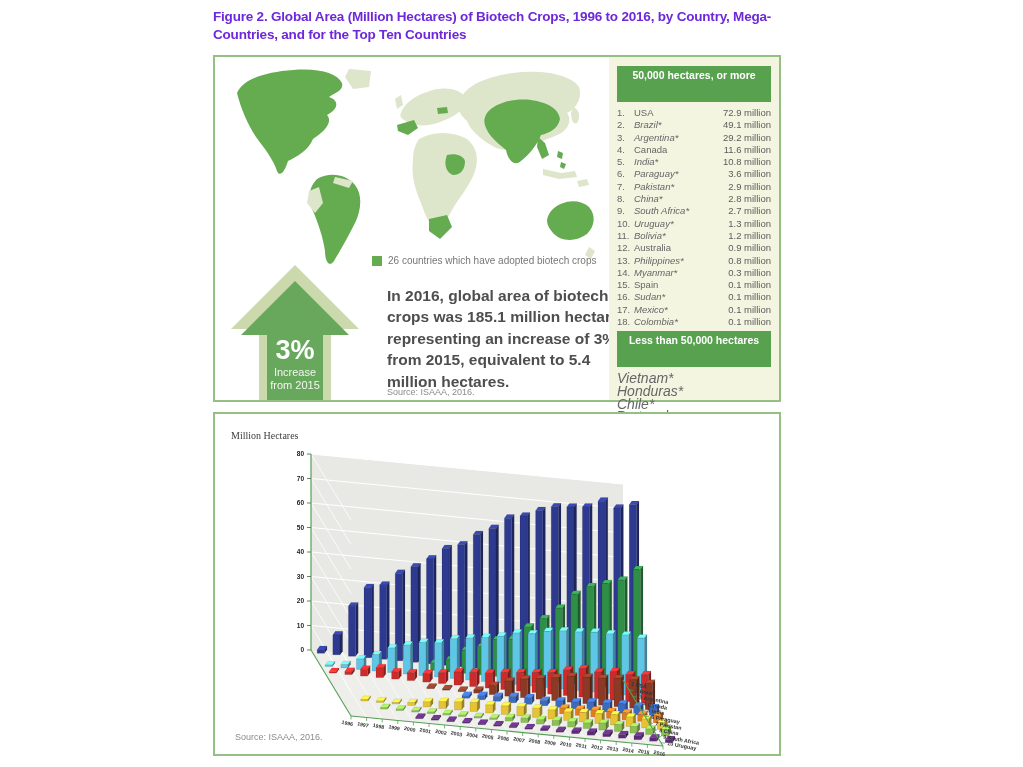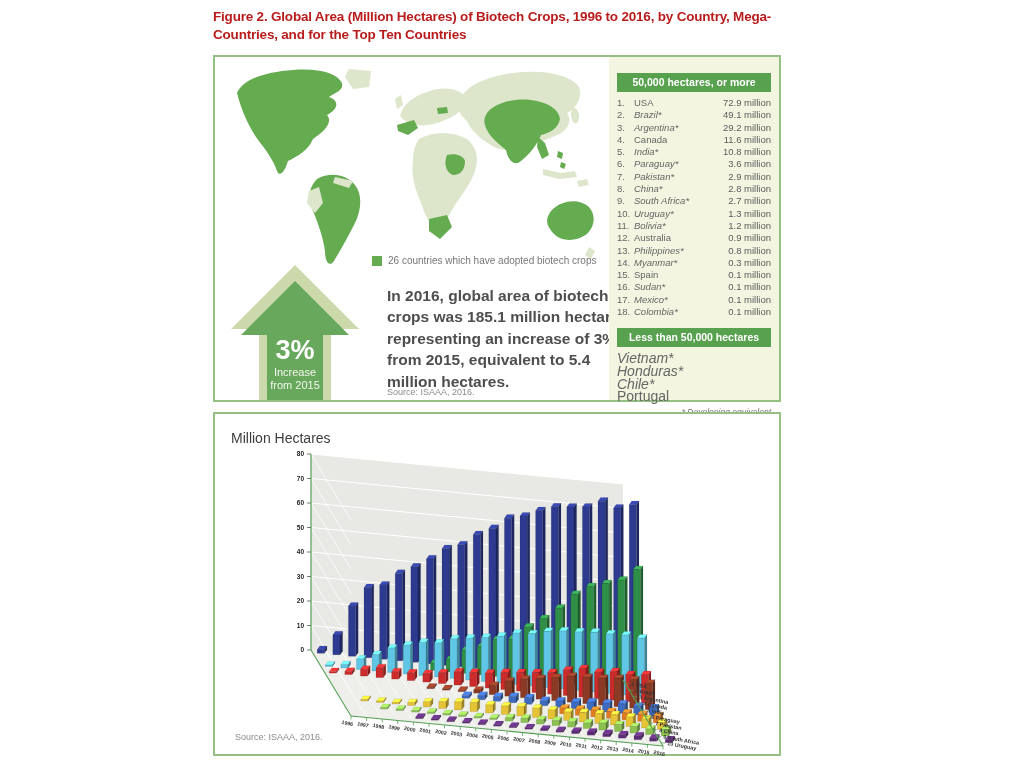--- a/index.html
+++ b/index.html
@@ -1,39 +1,39 @@
 <!DOCTYPE html>
 <html><head>
 <meta charset="utf-8">
 <style>
   html,body{margin:0;padding:0;background:#fff;}
   body{width:1023px;height:767px;position:relative;font-family:"Liberation Sans",sans-serif;overflow:hidden;}
-  .page-title{position:absolute;left:213px;top:8px;width:590px;color:#b91c1c;font-weight:bold;font-size:13.5px;line-height:1.3;letter-spacing:-0.2px;}
+  .page-title{position:absolute;left:213px;top:8px;width:590px;color:#6d28d9;font-weight:bold;font-size:13.5px;line-height:1.3;letter-spacing:-0.2px;}
   .panel{position:absolute;left:213px;background:#fff;border:2px solid #94c083;box-sizing:border-box;}
   .panel-top{top:55px;width:568px;height:347px;}
   .panel-bottom{top:412px;width:568px;height:344px;}
   .map-svg{position:absolute;left:6px;top:4px;width:390px;height:215px;}
   .map-legend{position:absolute;left:157px;top:198px;display:flex;align-items:center;gap:6px;}
   .map-legend .sq{width:10px;height:10px;background:#65ab50;flex:0 0 auto;}
   .map-legend .txt{font-size:10px;color:#777;}
   .arrow-wrap{position:absolute;left:16px;top:208px;width:128px;height:135px;}
   .statement{position:absolute;left:172px;top:228px;width:252px;font-size:15.5px;font-weight:bold;color:#4e4e4e;line-height:1.38;}
   .statement-source{position:absolute;left:172px;top:330px;font-size:9px;color:#8b8b8b;}
   .sidebar{position:absolute;right:0;top:0;width:170px;height:100%;background:#f3f5e1;padding:6px 8px 4px 8px;box-sizing:border-box;}
-  .sb-header{background:#58a14f;color:#fff;font-size:10.5px;font-weight:bold;text-align:center;height:19px;line-height:19px;margin-top:10px;}
+  .sb-header{background:#58a14f;color:#fff;font-size:10.5px;font-weight:bold;text-align:center;height:36px;line-height:19px;margin-top:3px;}
   .rank-list{margin-top:5px;}
   .rank-row{display:flex;font-size:9.5px;line-height:12.3px;color:#666;}
   .rank-row .num{width:17px;flex:0 0 auto;}
   .rank-row .nm{flex:1;}
   .rank-row .val{flex:0 0 auto;color:#5c5c5c;}
   .dev{font-style:italic;}
   .less-grid{display:flex;margin-top:5px;}
   .less-col{width:50%;font-size:14px;line-height:12.6px;color:#666;}
   .sb-footnote{margin-top:4px;text-align:right;font-size:8.5px;font-style:italic;color:#777;}
-  .chart-ylabel{position:absolute;left:16px;top:16px;font-size:14px;color:#3d3d3d;}
+  .chart-ylabel{position:absolute;left:16px;top:16px;font-size:10px;color:#3d3d3d;font-family:Liberation Serif, serif;}
   .chart-svg{position:absolute;left:8px;top:8px;width:552px;height:338px;}
   .chart-annotation{position:absolute;left:452px;top:190px;width:112px;font-size:10.5px;font-weight:bold;color:#4f4f4f;line-height:1.28;}
   .chart-source{position:absolute;left:20px;top:318px;font-size:9px;color:#8b8b8b;}
 </style>
 </head>
 <body>
 
 <div class="page-title">Figure 2. Global Area (Million Hectares) of Biotech Crops, 1996 to 2016, by Country, Mega-Countries, and for the Top Ten Countries</div>
 
 <div class="panel panel-top">

